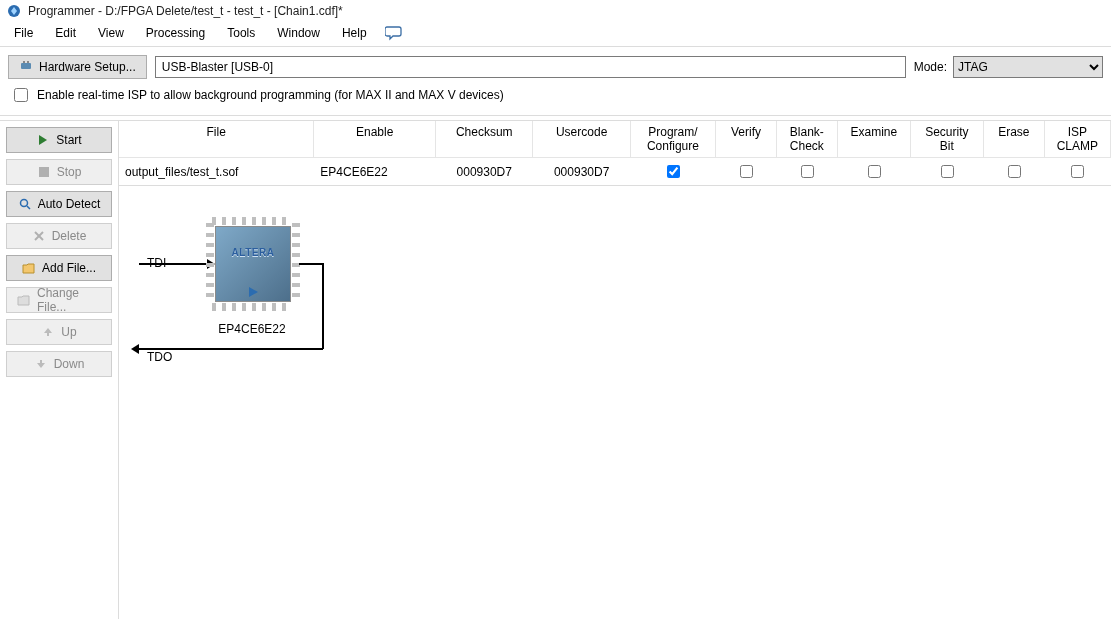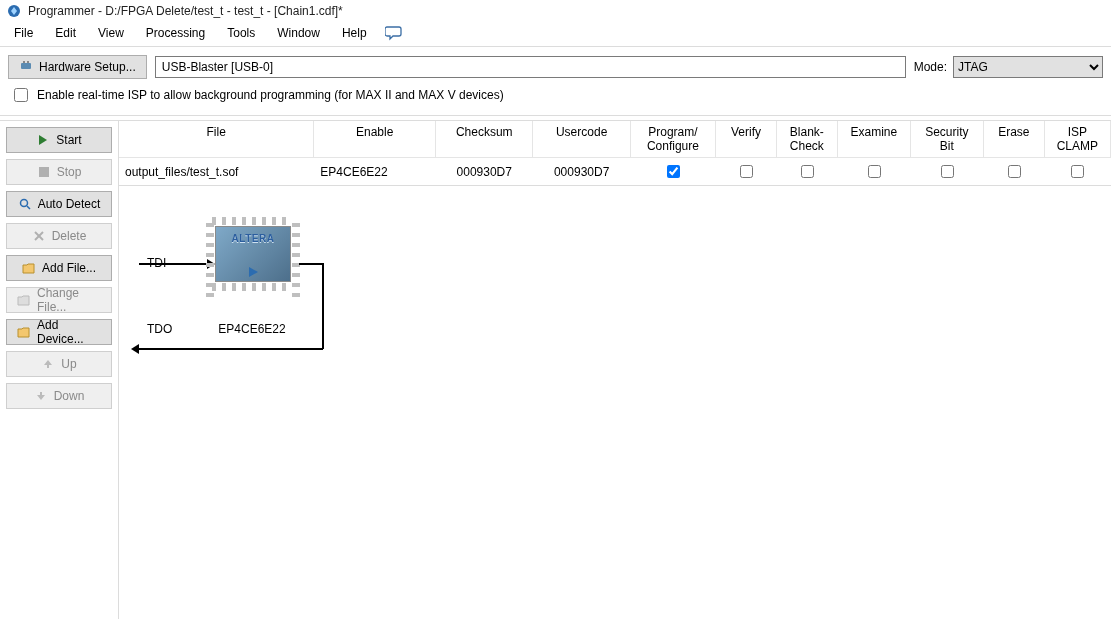--- a/index.html
+++ b/index.html
@@ -46,21 +46,21 @@
   table.filetable td.left { text-align:left; }
   table.filetable input[type=checkbox] { width:13px; height:13px; }
 
   .chainview { flex:1; position:relative; background:#fff; }
   .chipwrap { position:absolute; left:60px; top:50px; }
   .tdi-label { position:absolute; left:28px; top:70px; font-size:12px; }
   .tdo-label { position:absolute; left:28px; top:156px; font-size:12px; }
   .chip-label { position:absolute; left:88px; top:136px; font-size:12px; text-align:center; width:90px; }
 
   
-  .chip { width:76px; height:56px; background:linear-gradient(135deg,#7fa9c8,#4d6f8b); border:1px solid #8a8a8a; position:relative; display:flex; flex-direction:column; align-items:center; justify-content:space-between; padding-top:6px; }
+  .chip { width:76px; height:76px; background:linear-gradient(135deg,#7fa9c8,#4d6f8b); border:1px solid #8a8a8a; position:relative; display:flex; flex-direction:column; align-items:center; justify-content:space-between; padding-top:20px; }
   .chip .brand { font-size:10px; font-weight:bold; color:#2b5e9e; letter-spacing:0.5px; font-family:Arial,sans-serif; text-shadow:0 1px 0 #cfe1f0; }
   .chip .play { margin-top:8px; }
   .chip-border { position:absolute; inset:-10px; pointer-events:none; }
   .pin { position:absolute; background:#bfbfbf; width:4px; height:8px; }
   .pin.h { width:8px; height:4px; }
 
   
   .line { position:absolute; background:#000; }
   .arrowhead { position:absolute; width:0; height:0; }
 </style>
@@ -167,28 +167,20 @@
         </span>
       <span>Add File...</span>
     </div>
     <div class="sidebtn disabled">
       <span class="ico">
           <svg width="14" height="12" viewBox="0 0 14 12">
             <path d="M1 3 h4 l1 -1 h6 v9 h-11 z" fill="#ddd" stroke="#bbb"></path>
           </svg>
         </span>
       <span>Change File...</span>
-    </div>
-    <div class="sidebtn">
-      <span class="ico">
-          <svg width="14" height="12" viewBox="0 0 14 12">
-            <path d="M1 3 h4 l1 -1 h6 v9 h-11 z" fill="#f3c76e" stroke="#b8902e"></path>
-          </svg>
-        </span>
-      <span>Add Device...</span>
     </div>
     <div class="sidebtn disabled">
       <span class="ico">
           <svg width="10" height="10" viewBox="0 0 10 10">
             <polygon points="5,1 9,6 6,6 6,9 4,9 4,6 1,6" fill="#bbb"></polygon>
           </svg>
         </span>
       <span>Up</span>
     </div>
     <div class="sidebtn disabled">
@@ -296,17 +288,17 @@
               <div class="pin h" style="top:76px; right:0;"></div>
           </div>
         </div>
       </div>
       <div class="chip-label">EP4CE6E22</div>
 
       <div class="line" style="left:180px; top:77px; width:24px; height:1.5px;"></div>
       <div class="line" style="left:203px; top:77px; width:1.5px; height:86px;"></div>
       <div class="line" style="left:20px; top:162px; width:184px; height:1.5px;"></div>
       <div class="arrowhead" style="left:12px; top:158px; border-top:5px solid transparent; border-bottom:5px solid transparent; border-right:8px solid #000;"></div>
-      <span class="tdo-label" style="top:136px;">TDO</span>
+      <span class="tdo-label" style="top:164px;">TDO</span>
     </div>
 
   </div>
 </div>
 
 </body></html>

